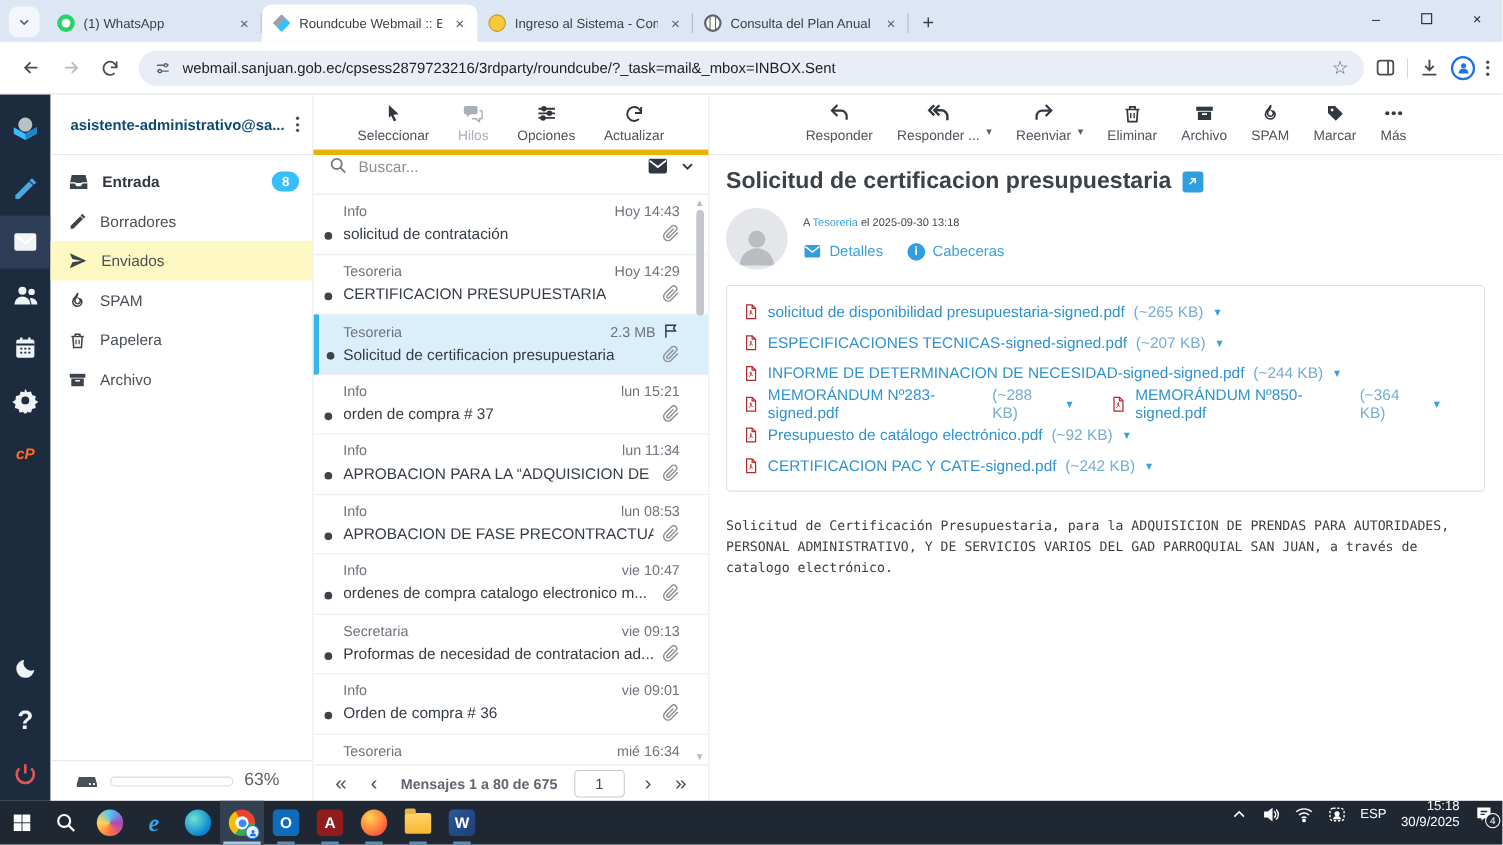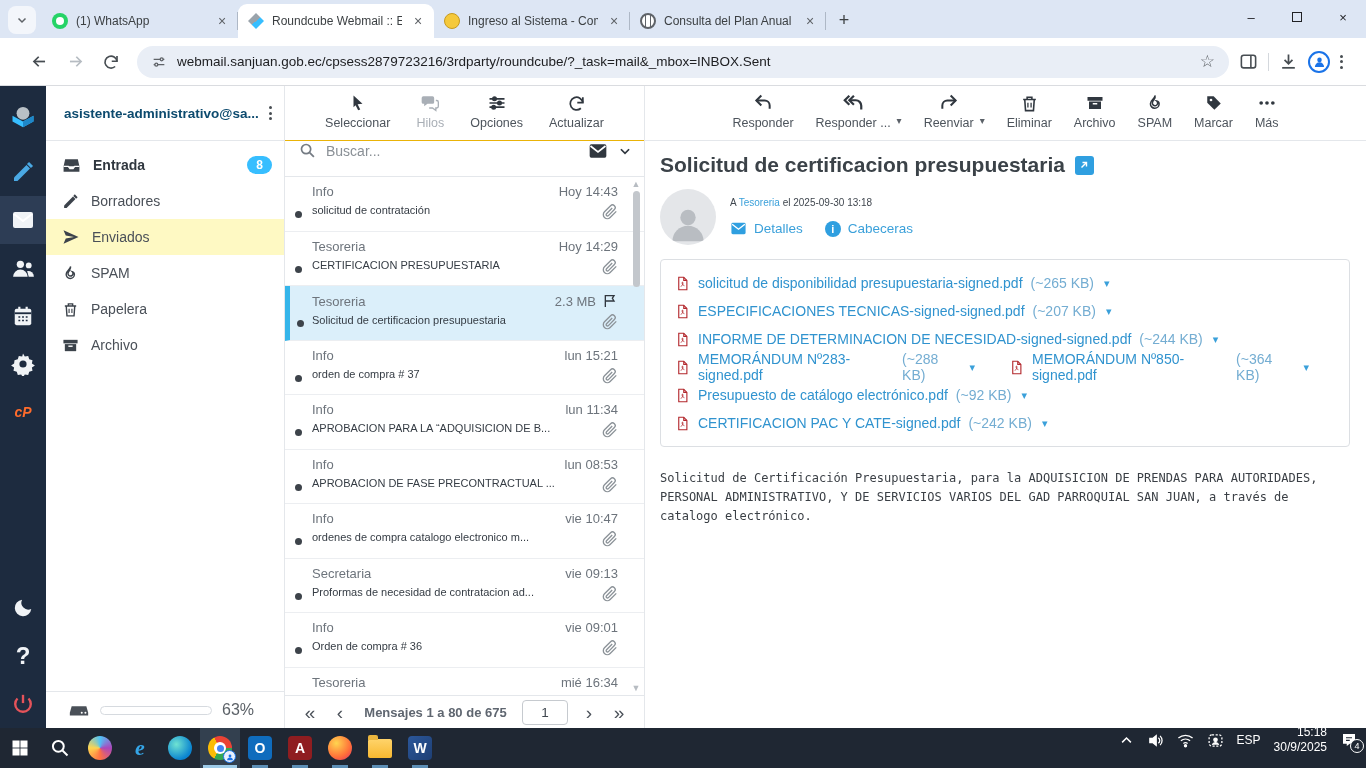--- a/index.html
+++ b/index.html
@@ -18,21 +18,21 @@
   .fav-wa::after { content:""; position:absolute; left:4px; top:4px; width:8px; height:8px; background:#fff; border-radius:50%; }
   .fav-rc { border-radius:0; background:linear-gradient(135deg,#9aa3ab 50%,#37beff 50%); clip-path:polygon(50% 0,100% 50%,50% 100%,0 50%); }
   .fav-ec { background:#f5c93b; border:1px solid #c79a1e; border-radius:50%; }
   .fav-globe { background:#fff; border:2px solid #5f6368; border-radius:50%; position:relative; }
   .fav-globe::after { content:""; position:absolute; left:45%; top:-1px; bottom:-1px; width:4px; border-left:1.5px solid #5f6368; border-right:1.5px solid #5f6368; transform:translateX(-2px); }
   .newtab { width:28px; height:28px; margin:0 0 4px 4px; display:flex; align-items:center; justify-content:center; color:#3c4043; font-size:18px; }
   .wincontrols { position:absolute; right:0; top:0; height:34px; display:flex; }
   .winbtn { width:46px; height:34px; display:flex; align-items:center; justify-content:center; color:#202124; font-size:13px; }
   .winbtn .maxbox { width:10px; height:10px; border:1.2px solid #202124; }
 
-  .nav-toolbar { height:47px; background:#fff; display:flex; align-items:center; padding:0 23px; gap:4px; }
+  .nav-toolbar { height:47px; background:#fff; display:flex; align-items:center; padding:0 12px; gap:4px; }
   .navbtn { width:32px; height:32px; border-radius:50%; display:flex; align-items:center; justify-content:center; color:#474d52; }
   .navbtn.disabled { color:#b6bcc2; }
   .omnibox { flex:1; height:32px; margin:0 6px; background:#e9eef6; border-radius:16px; display:flex; align-items:center; padding:0 14px; gap:10px; }
   .omnibox .url { font-size:13.5px; color:#202124; white-space:nowrap; overflow:hidden; flex:1; }
   .toolbar-right { display:flex; align-items:center; gap:10px; color:#474d52; }
   .tdivider { width:1px; height:18px; background:#d4d8dd; }
   .avatar-profile { width:22px; height:22px; border-radius:50%; border:2px solid #1a73e8; display:flex; align-items:center; justify-content:center; color:#1a73e8; }
   .kebab { display:flex; flex-direction:column; gap:2.5px; }
   .kebab i { width:3px; height:3px; border-radius:50%; background:#474d52; }
 
@@ -56,38 +56,38 @@
   .folder.bold .flabel { font-weight:bold; color:#30373f; }
   .folder .ficon { color:#3c434b; display:flex; }
   .folder .flabel { flex:1; }
   .badge { background:#37beff; color:#fff; font-size:12px; font-weight:bold; border-radius:9px; padding:2px 9px; }
   .quota { height:37px; border-top:1px solid #e4e7eb; display:flex; align-items:center; gap:10px; padding:0 14px 0 22px; color:#5c6268; }
   .quota-bar { width:112px; height:9px; border:1px solid #d6dadf; border-radius:5px; background:#fff; overflow:hidden; }
   .quota-fill { height:100%; width:63%; background:#7ac3ed; border-radius:5px; }
   .quota-text { font-size:16px; color:#5c6268; }
 
   .listpane { width:360px; border-right:1px solid #e4e7eb; display:flex; flex-direction:column; background:#fff; }
-  .list-toolbar { height:55px; display:flex; align-items:flex-start; justify-content:center; gap:26px; padding-top:7px; border-bottom:1px solid #eab308; }
+  .list-toolbar { height:55px; display:flex; align-items:flex-start; justify-content:center; gap:26px; padding-top:7px; border-bottom:5px solid #eab308; }
   .tbtn { display:flex; flex-direction:column; align-items:center; gap:3px; color:#40474f; font-size:12.5px; }
   .tbtn .ticon { height:20px; display:flex; align-items:center; }
   .tbtn.disabled { color:#a9afb6; }
   .tbtn-label { color:#4d545c; }
   .tbtn.disabled .tbtn-label { color:#a9afb6; }
   .searchrow { height:36px; display:flex; align-items:center; gap:10px; padding:0 12px 16px 14px; border-bottom:1px solid #e4e7eb; color:#757c84; }
   .searchrow input { border:0; outline:0; flex:1; font-size:14px; color:#4a5058; background:transparent; font-family:"Liberation Sans",sans-serif; }
   .searchrow input::placeholder { color:#8a9096; }
   .msglist { flex:1; overflow:hidden; position:relative; }
   .msgscroll { position:absolute; right:2px; top:2px; bottom:2px; width:12px; }
   .msgscroll .arr { color:#b7bcc2; font-size:9px; text-align:center; line-height:10px; }
   .msgscroll .thumb { position:absolute; top:12px; left:3px; width:7px; height:96px; border-radius:4px; background:#c3c7cc; }
   .msgscroll .arrdn { position:absolute; bottom:0; left:0; right:0; }
   .msg { height:54.5px; padding:7px 26px 0 27px; border-bottom:1px solid #eceef1; position:relative; }
   .msg .l1 { display:flex; font-size:13px; color:#6d747c; margin-bottom:5px; align-items:center; gap:6px; }
   .msg .sender { flex:1; }
-  .msg .l2 { display:flex; align-items:flex-start; gap:8px; font-size:11px; color:#353c44; }
+  .msg .l2 { display:flex; align-items:flex-start; gap:8px; font-size:14px; color:#353c44; }
   .msg .dot { position:absolute; left:10px; top:34px; width:7px; height:7px; border-radius:50%; background:#3d434a; }
   .msg .subject { flex:1; white-space:nowrap; overflow:hidden; }
   .msg .clip { color:#8b9298; display:flex; }
   .msg .flagico { color:#30373f; display:flex; }
   .msg.selected { background:#dbeffa; border-left:5px solid #35b5ea; padding-left:22px; }
   .msg.selected .dot { left:7px; }
   .listfoot { height:33px; border-top:1px solid #e4e7eb; display:flex; align-items:center; padding:0 10px; color:#4c525a; }
   .pagico { font-size:19px; color:#4c525a; width:30px; text-align:center; line-height:1; }
   .pagetext { flex:1; text-align:center; font-size:13px; font-weight:bold; color:#5f6670; }
   .pagebox { width:46px; height:25px; border:1px solid #c6cacf; border-radius:4px; text-align:center; font-size:13.5px; color:#40474f; margin:0 6px; font-family:"Liberation Sans",sans-serif; }

